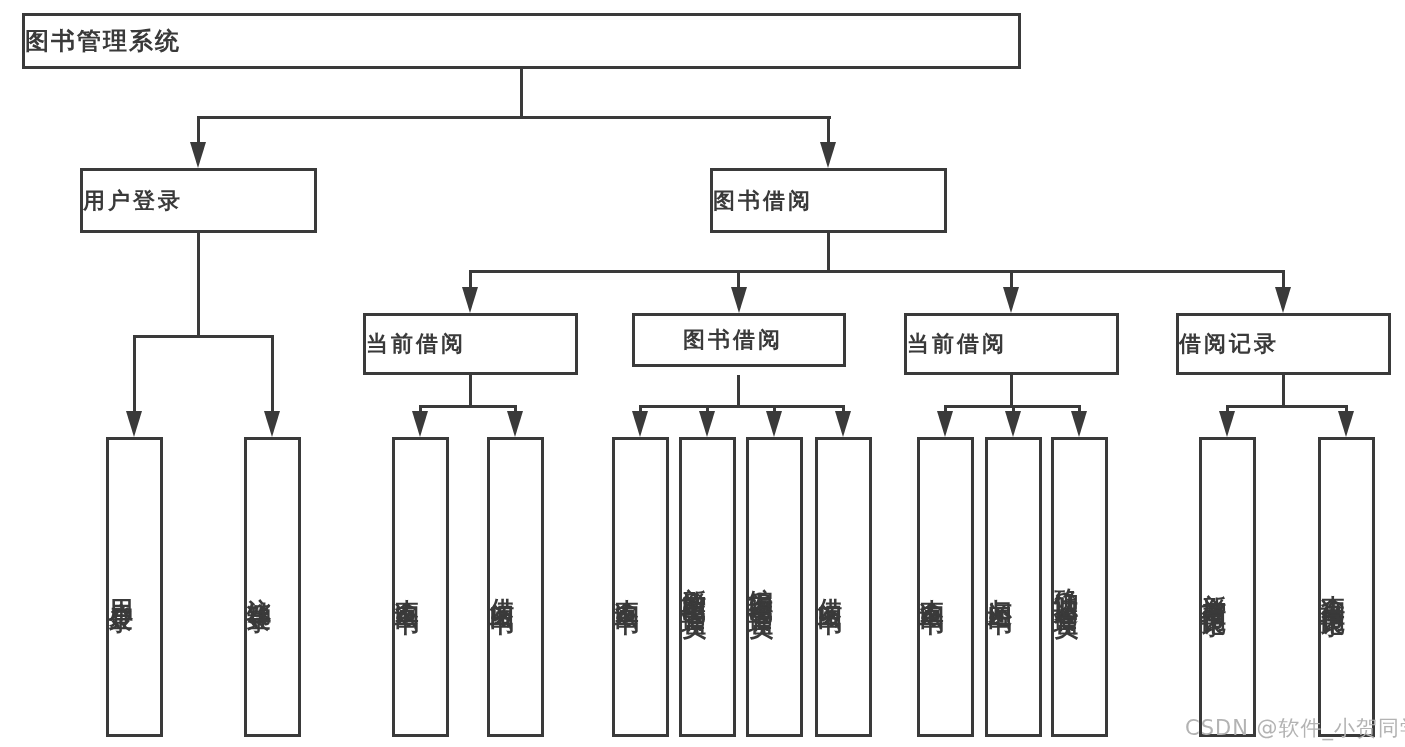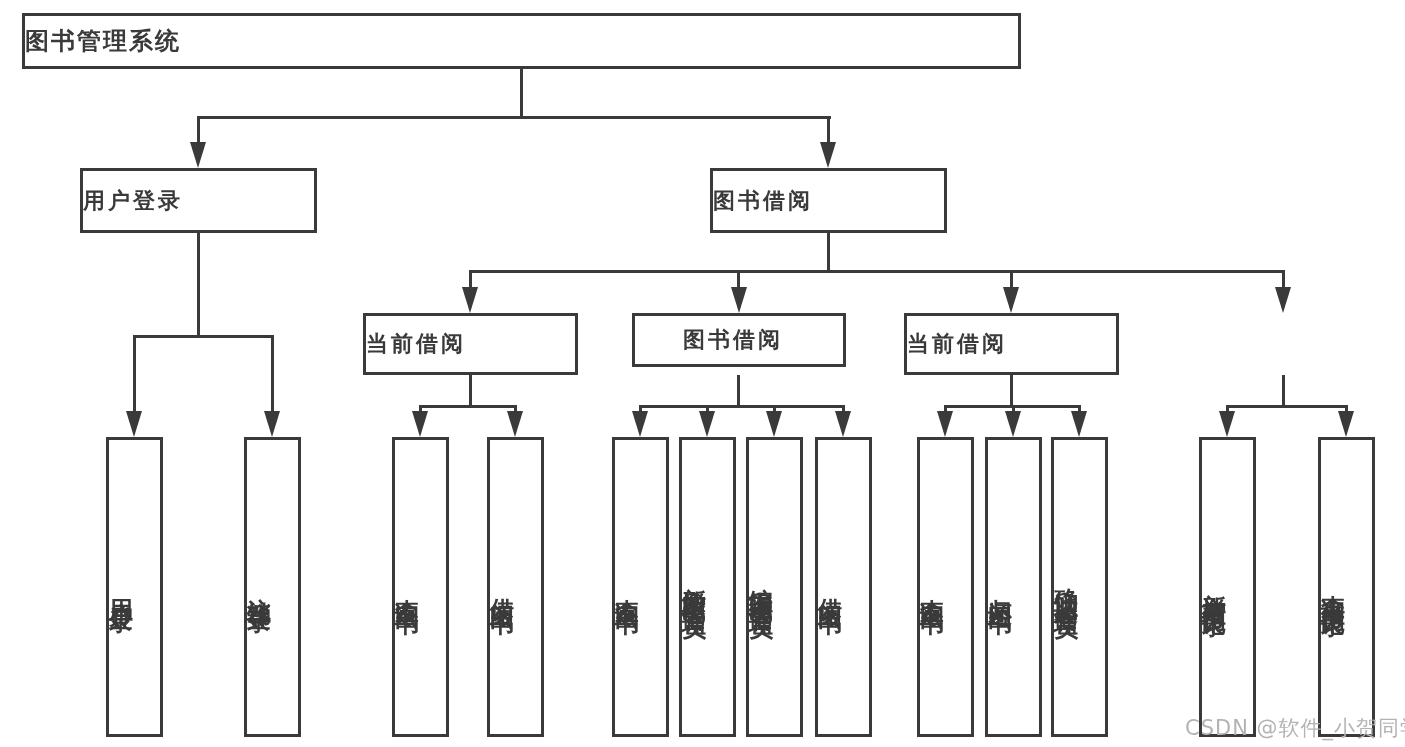--- a/index.html
+++ b/index.html
@@ -94,20 +94,23 @@
 
   <div class="box hlabel" style="left:363px;top:313px;width:215px;height:62px;">
     <span>当前借阅</span>
   </div>
   <div class="box hlabel" style="left:632px;top:313px;width:214px;height:54px;padding-left:48px;">
     <span>图书借阅</span>
   </div>
   <div class="box hlabel" style="left:904px;top:313px;width:215px;height:62px;">
     <span>当前借阅</span>
   </div>
+  <div class="box hlabel" style="left:1176px;top:313px;width:215px;height:62px;">
+    <span>借阅记录</span>
+  </div>
 
   <div class="vline" style="left:469px;top:375px;width:3px;height:33px;"></div>
   <div class="hline" style="left:419px;top:405px;width:98px;height:3px;"></div>
   <div class="vline" style="left:419px;top:405px;width:3px;height:10px;"></div>
   <div class="vline" style="left:514px;top:405px;width:3px;height:10px;"></div>
   <div class="arrow" style="left:412px;top:411px;"></div>
   <div class="arrow" style="left:507px;top:411px;"></div>
 
   <div class="vline" style="left:737px;top:375px;width:3px;height:33px;"></div>
   <div class="hline" style="left:639px;top:405px;width:206px;height:3px;"></div>

